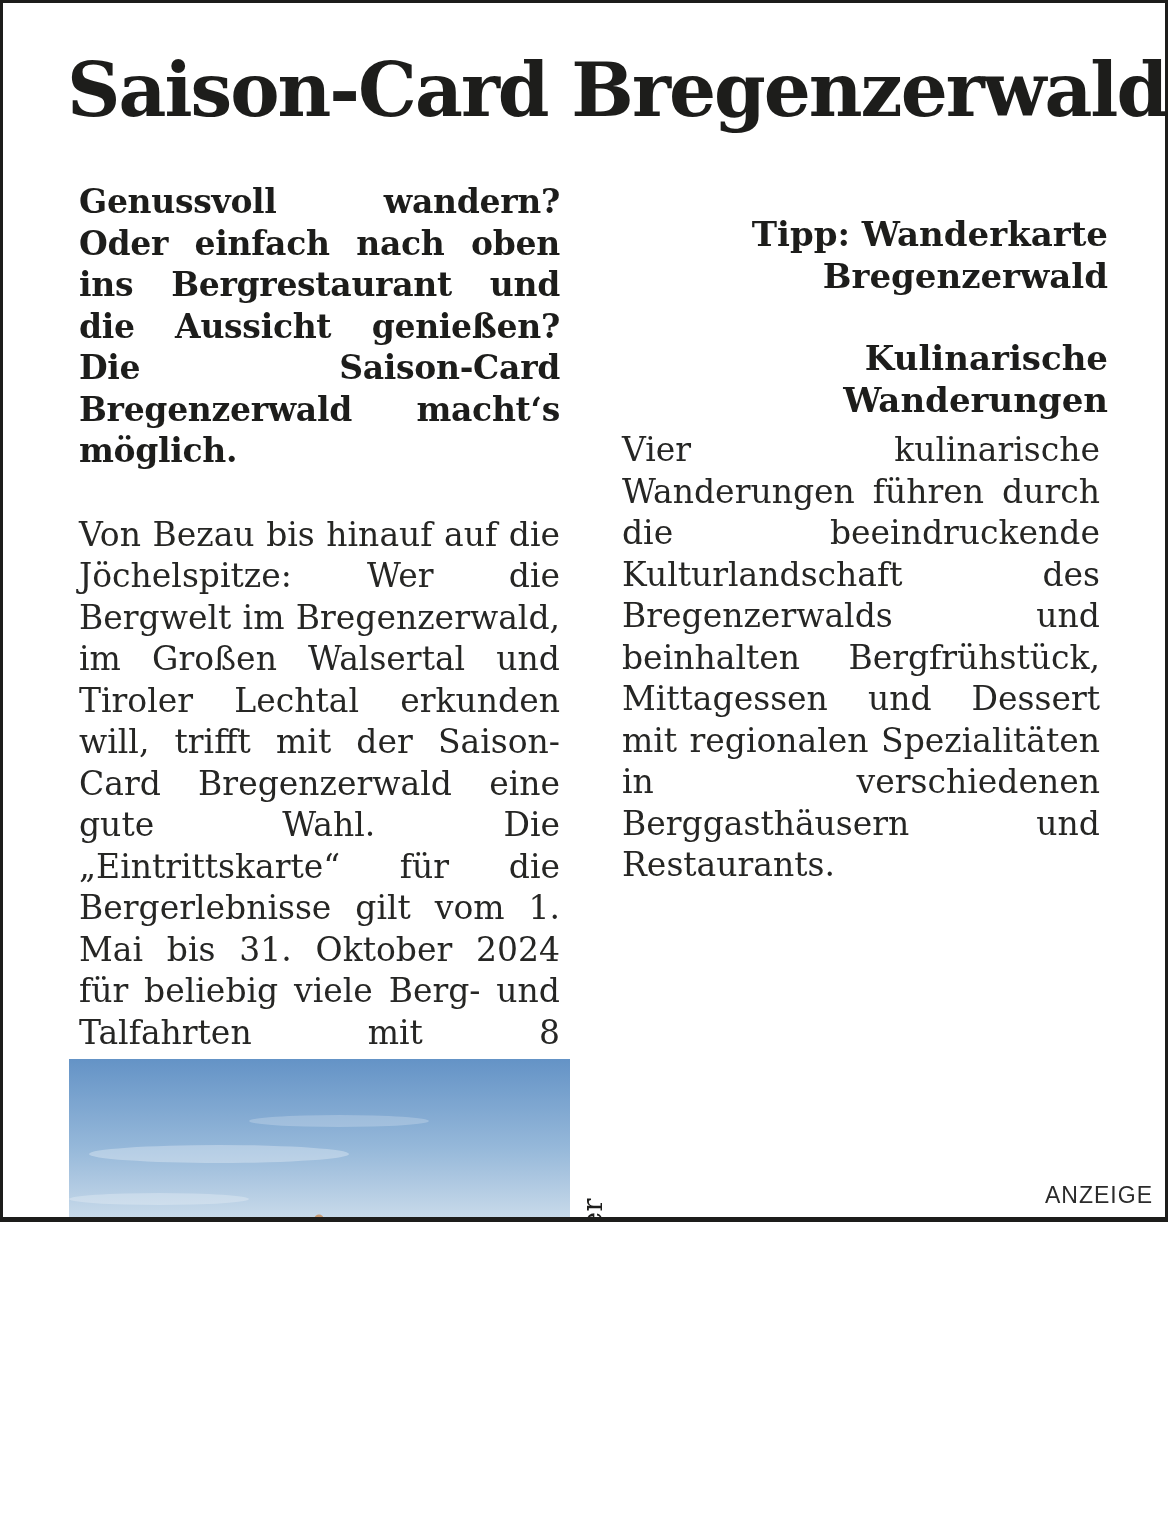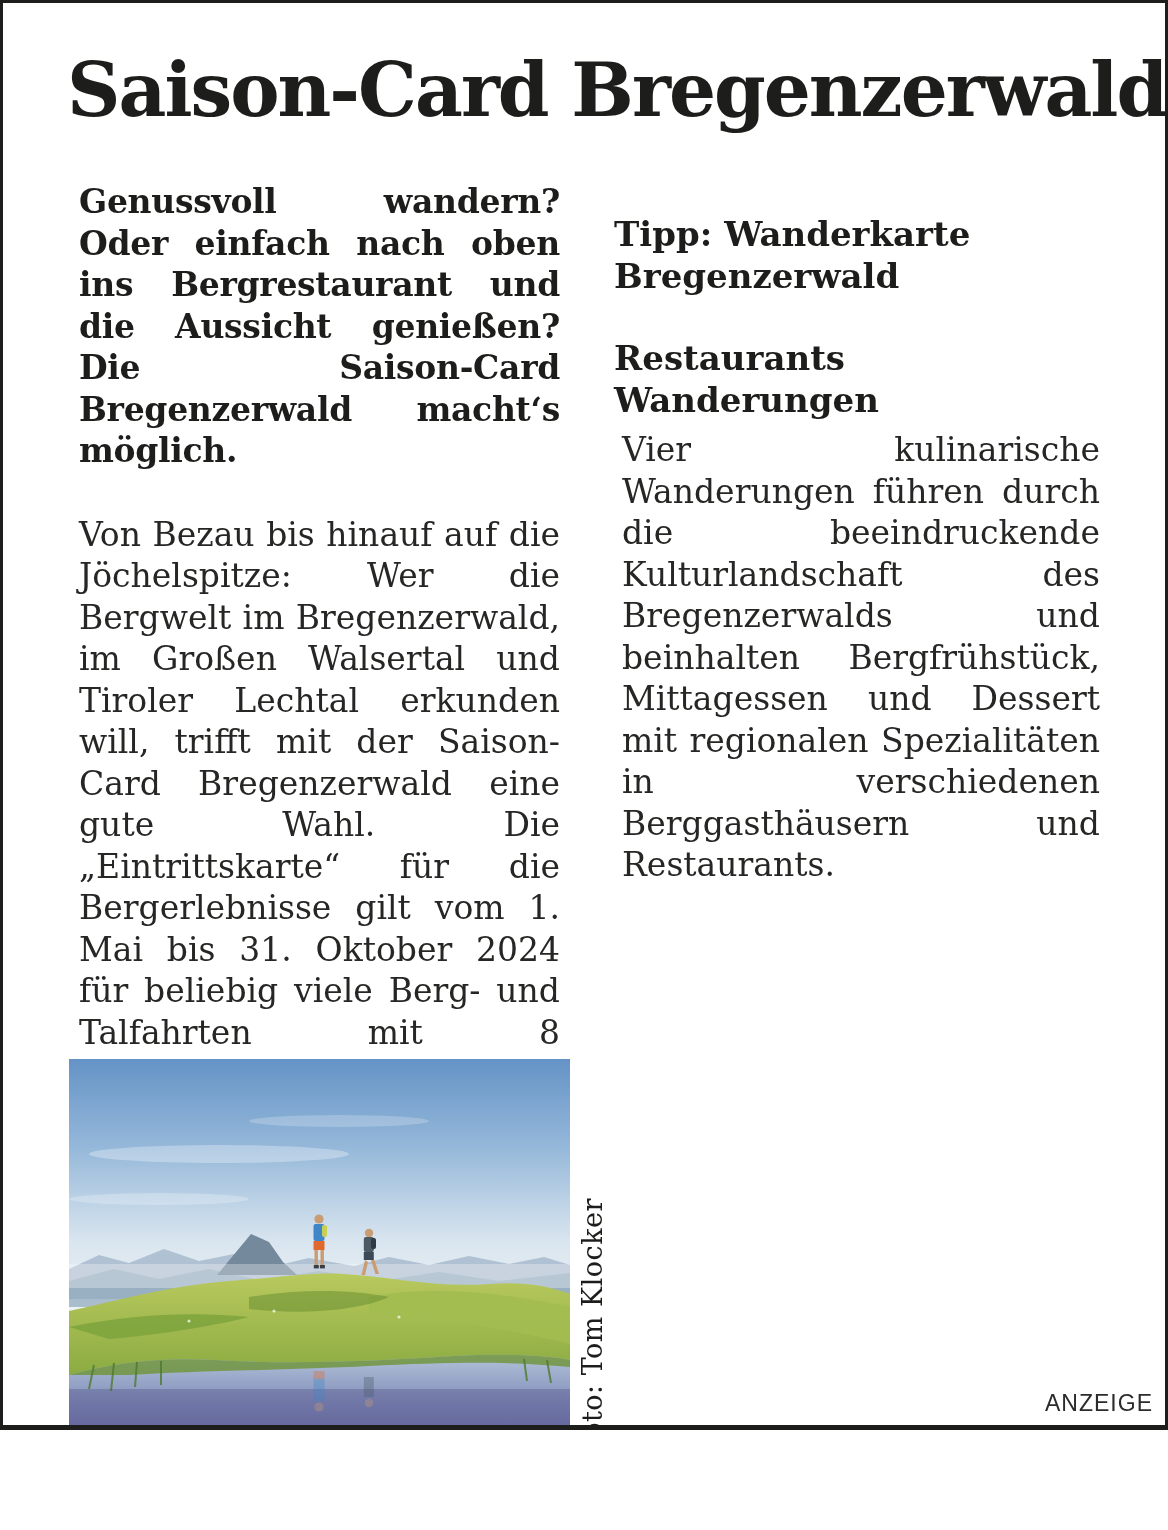--- a/index.html
+++ b/index.html
@@ -1,18 +1,18 @@
 <!DOCTYPE html>
 <html lang="de"><head>
 <meta charset="utf-8">
 <style>
   html,body { margin:0; padding:0; background:#ffffff; }
   .page {
     position:relative;
-    width:1168px; height:1430px;
+    width:1168px; height:1222px;
     box-sizing:border-box;
     background:#ffffff;
     border:3px solid #1d1d1b;
     border-bottom-width:5px;
     overflow:hidden;
     font-family:"DejaVu Serif", serif;
     color:#262624;
   }
   .title {
     position:absolute; left:64px; top:50px; margin:0;
@@ -28,21 +28,21 @@
   .col-left  { left:68px;  width:497px; }
   .col-right { left:611px; width:494px; }
   .col p { margin:8px; }
   .intro {
     font-weight:700; letter-spacing:-0.3px; color:#1d1d1b;
     margin-bottom:42px !important;
   }
   .sec-heading {
     margin:41px 0 0 0;
     font-size:34px; line-height:41.5px; font-weight:700;
-    color:#1d1d1b; text-align:left;
+    color:#1d1d1b; text-align:right;
   }
 
   .photo {
     position:absolute; left:66px; top:1056px;
     width:501px; height:398px; margin:0; padding:0;
   }
   .photo svg { display:block; width:100%; height:100%; }
 
   .credit-box { position:absolute; left:572px; top:1056px; width:36px; height:398px; }
   .credit-box span {
@@ -65,21 +65,21 @@
 
   <div class="col col-left">
     <p class="intro">Genussvoll wandern? Oder einfach nach oben ins Bergrestaurant und die Aussicht genießen? Die Saison-Card Bregenzerwald macht‘s möglich.</p>
     <p>Von Bezau bis hinauf auf die Jöchelspitze: Wer die Bergwelt im Bregenzerwald, im Großen Walsertal und Tiroler Lechtal erkunden will, trifft mit der Saison-Card Bregenzerwald eine gute Wahl. Die „Eintrittskarte“ für die Bergerlebnisse gilt vom 1. Mai bis 31. Oktober 2024 für beliebig viele Berg- und Talfahrten mit 8 Bergbahnen. Außerdem kann man mit ihr 7 Freibäder besuchen und erhält attraktive Ermäßigungen bei Partnerbetrieben.</p>
   </div>
 
   <div class="col col-right">
 
     <h2 class="sec-heading">Tipp: Wanderkarte Bregenzerwald</h2>
 
-    <h2 class="sec-heading">Restaurants Wanderungen</h2>
+    <h2 class="sec-heading">Kulinarische Wanderungen</h2>
     <p>Vier kulinarische Wanderungen führen durch die beeindruckende Kulturlandschaft des Bregenzerwalds und beinhalten Bergfrühstück, Mittagessen und Dessert mit regionalen Spezialitäten in verschiedenen Berggasthäusern und Restaurants.</p>
 
   </div>
 
   <figure class="photo">
     <svg viewBox="0 0 501 398" preserveAspectRatio="none">
       <defs>
         <linearGradient id="g-sky" x1="0" y1="0" x2="0" y2="1">
           <stop offset="0" stop-color="#6493c6"></stop>
           <stop offset="0.35" stop-color="#97b9da"></stop>

